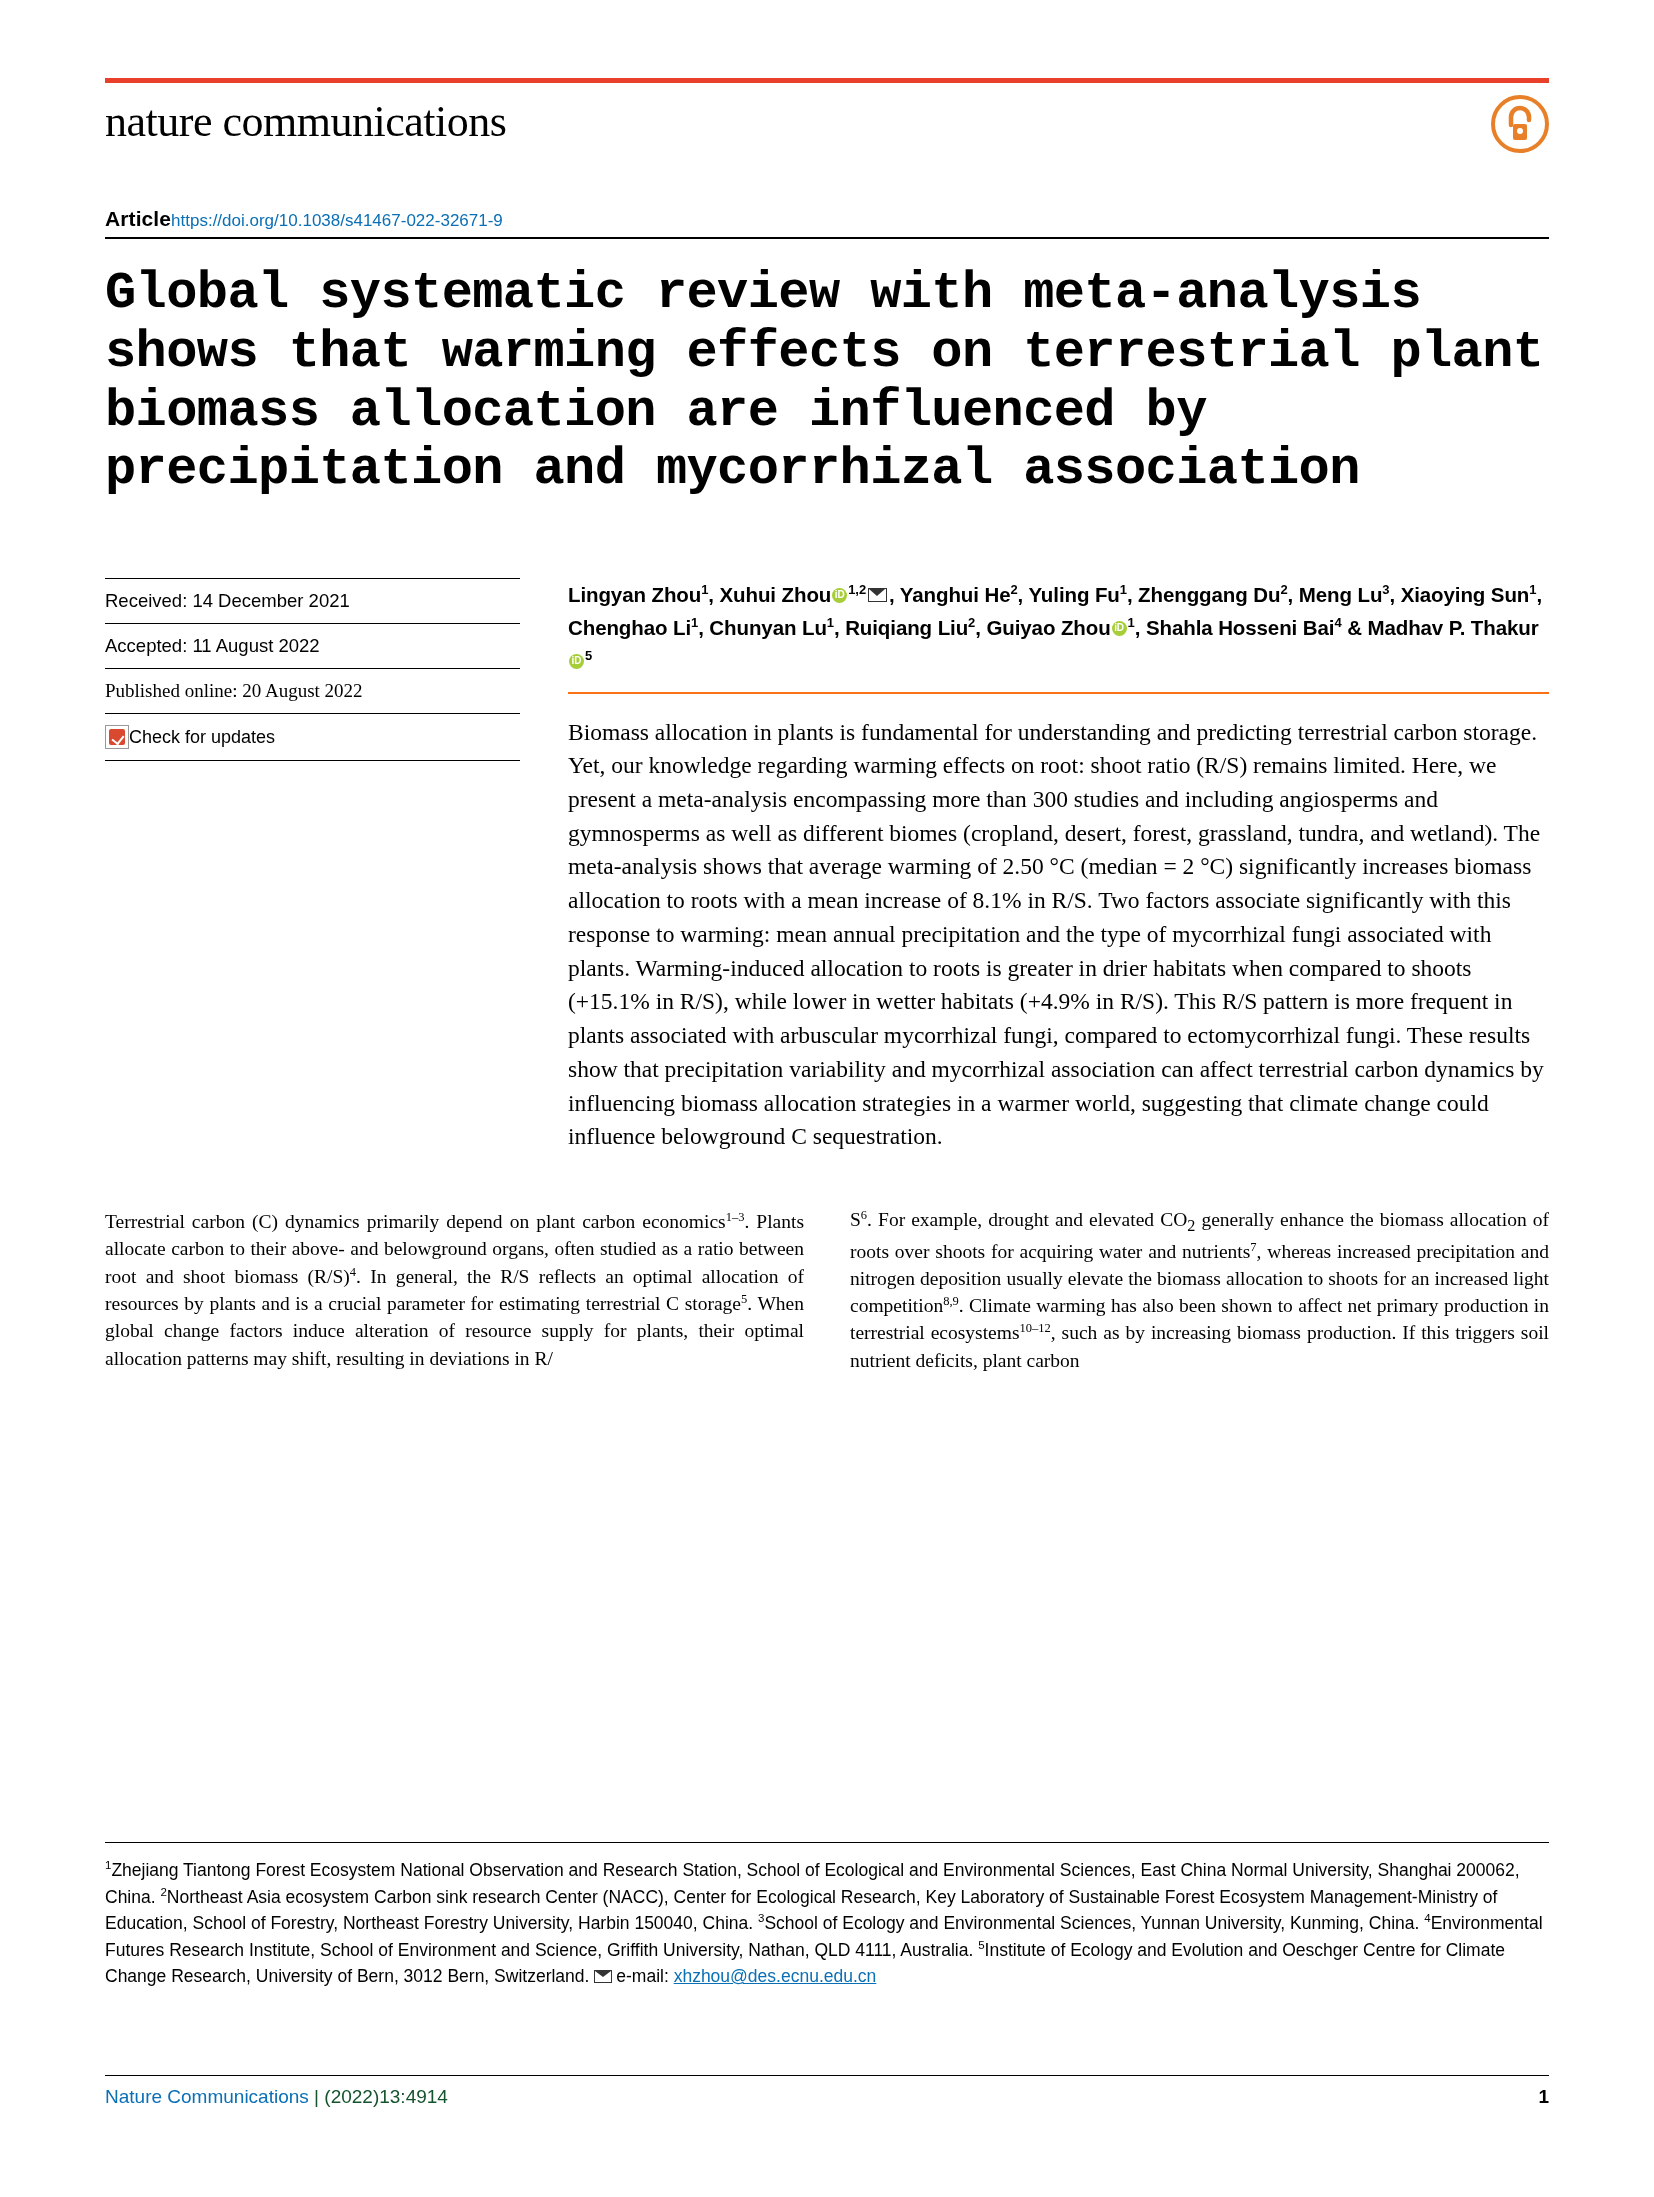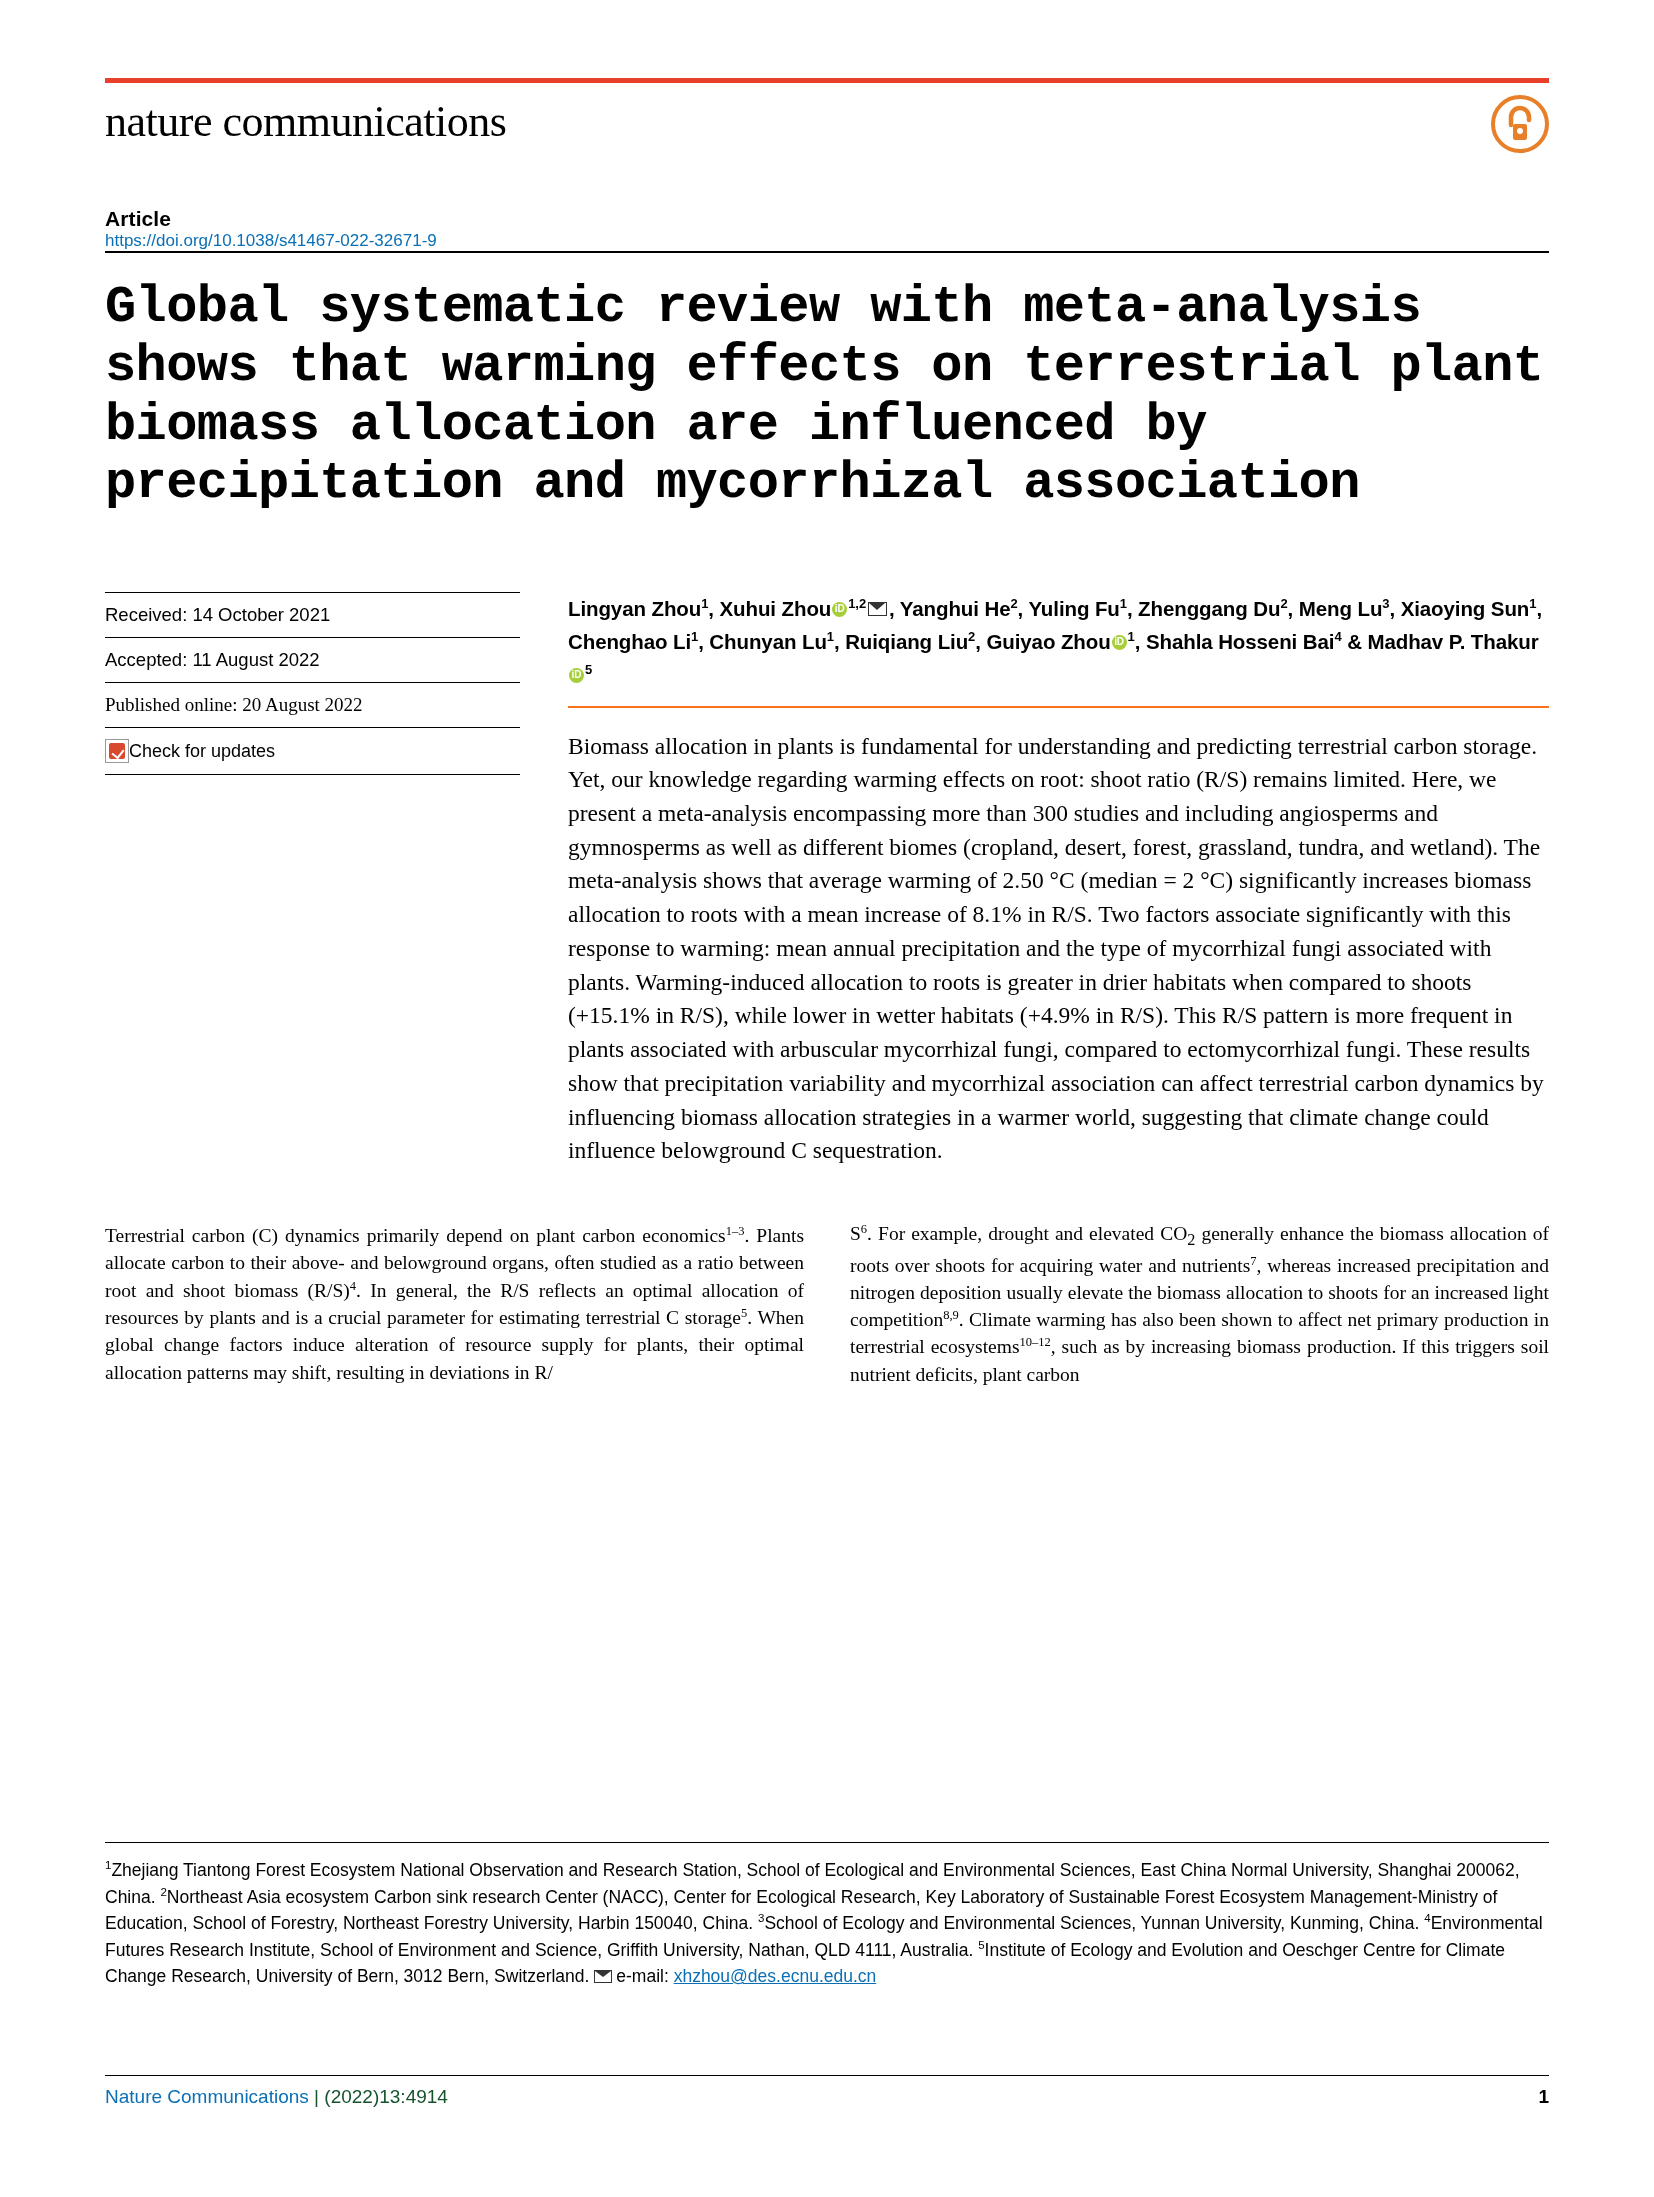--- a/index.html
+++ b/index.html
@@ -53,21 +53,21 @@
     margin-top: -4px;
   }
   
   .article-line {
     margin-top: 54px;
     width: 1444px;
     display: flex;
     align-items: baseline;
     justify-content: flex-start;
     border-bottom: 2px solid #000;
-    flex-direction: column;
+    padding-bottom: 6px;
   }
   .article-label {
     font-family: "Liberation Sans", sans-serif;
     font-size: 21px;
     font-weight: bold;
     letter-spacing: 0.1px;
   }
   .doi-link {
     font-family: "Liberation Sans", sans-serif;
     font-size: 17px;
@@ -291,21 +291,21 @@
 
   <div class="article-line">
     <div class="article-label">Article</div>
     <a class="doi-link" href="#">https://doi.org/10.1038/s41467-022-32671-9</a>
   </div>
 
   <h1 class="title">Global systematic review with meta-analysis shows that warming effects on terrestrial plant biomass allocation are influenced by precipitation and mycorrhizal association</h1>
 
   <div class="meta-row">
     <div class="meta-left">
-      <div class="meta-item first">Received: 14 October 2021</div>
+      <div class="meta-item first">Received: 14 December 2021</div>
       <div class="meta-item">Accepted: 11 August 2022</div>
       <div class="meta-item serif">Published online: 20 August 2022</div>
       <div class="check-updates">
         <span class="cu-icon"></span>
         <span>Check for updates</span>
       </div>
     </div>
     <div class="meta-right">
       <div class="authors">Lingyan Zhou<sup>1</sup>, Xuhui Zhou<span class="orcid"></span><sup>1,2</sup><span class="envelope"></span>, Yanghui He<sup>2</sup>, Yuling Fu<sup>1</sup>, Zhenggang Du<sup>2</sup>, Meng Lu<sup>3</sup>, Xiaoying Sun<sup>1</sup>, Chenghao Li<sup>1</sup>, Chunyan Lu<sup>1</sup>, Ruiqiang Liu<sup>2</sup>, Guiyao Zhou<span class="orcid"></span><sup>1</sup>, Shahla Hosseni Bai<sup>4</sup> &amp; Madhav P. Thakur<span class="orcid"></span><sup>5</sup></div>
       <div class="abstract">Biomass allocation in plants is fundamental for understanding and predicting terrestrial carbon storage. Yet, our knowledge regarding warming effects on root: shoot ratio (R/S) remains limited. Here, we present a meta-analysis encompassing more than 300 studies and including angiosperms and gymnosperms as well as different biomes (cropland, desert, forest, grassland, tundra, and wetland). The meta-analysis shows that average warming of 2.50 °C (median = 2 °C) significantly increases biomass allocation to roots with a mean increase of 8.1% in R/S. Two factors associate significantly with this response to warming: mean annual precipitation and the type of mycorrhizal fungi associated with plants. Warming-induced allocation to roots is greater in drier habitats when compared to shoots (+15.1% in R/S), while lower in wetter habitats (+4.9% in R/S). This R/S pattern is more frequent in plants associated with arbuscular mycorrhizal fungi, compared to ectomycorrhizal fungi. These results show that precipitation variability and mycorrhizal association can affect terrestrial carbon dynamics by influencing biomass allocation strategies in a warmer world, suggesting that climate change could influence belowground C sequestration.</div>

